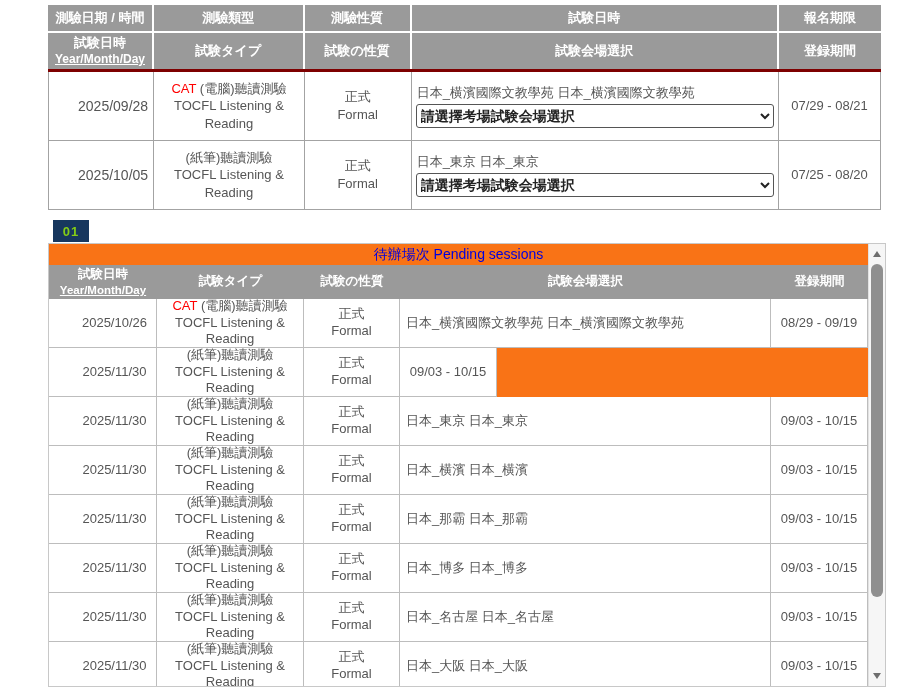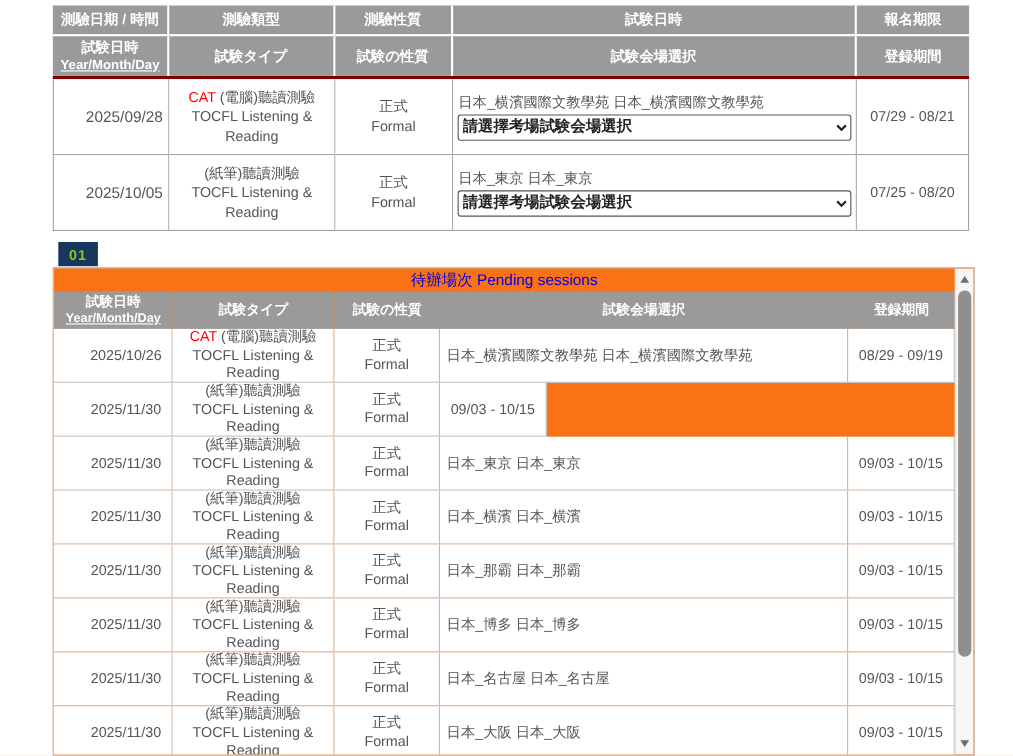--- a/index.html
+++ b/index.html
@@ -31,21 +31,21 @@
     border-right:1px solid #a3a3a3; border-bottom:1px solid #a3a3a3;
     display:flex; flex-direction:column; align-items:center; justify-content:center;
     text-align:center; font-size:13px; line-height:1.35; background:#fff;
   }
   .trow .tcell:first-child { border-left:1px solid #a3a3a3; }
   .date-cell { font-size:14px;padding-left:24px; }
   .cat { color:#ff0000;margin-top:45px; }
   .venue-cell { align-items:stretch; justify-content:center; padding:3px 4px; text-align:left; }
   .venue-line { font-size:13px; margin-bottom:2px; padding-left:1px; }
   .venue-select {
-    width:100%; height:24px; font-family:Liberation Mono, monospace; font-size:14px; font-weight:bold;
+    width:100%; height:24px; font-family:Liberation Sans, sans-serif; font-size:14px; font-weight:bold;
     color:#222; border:1px solid #555; border-radius:3px; background:#fff;
   }
 
   
   .section-badge {
     position:absolute; left:53px; top:220px; width:36px; height:22px;
     background:#17375e; color:#84cc16; font-size:13px; font-weight:bold;
     display:flex; align-items:center; justify-content:center; letter-spacing:1px;
   }
 

